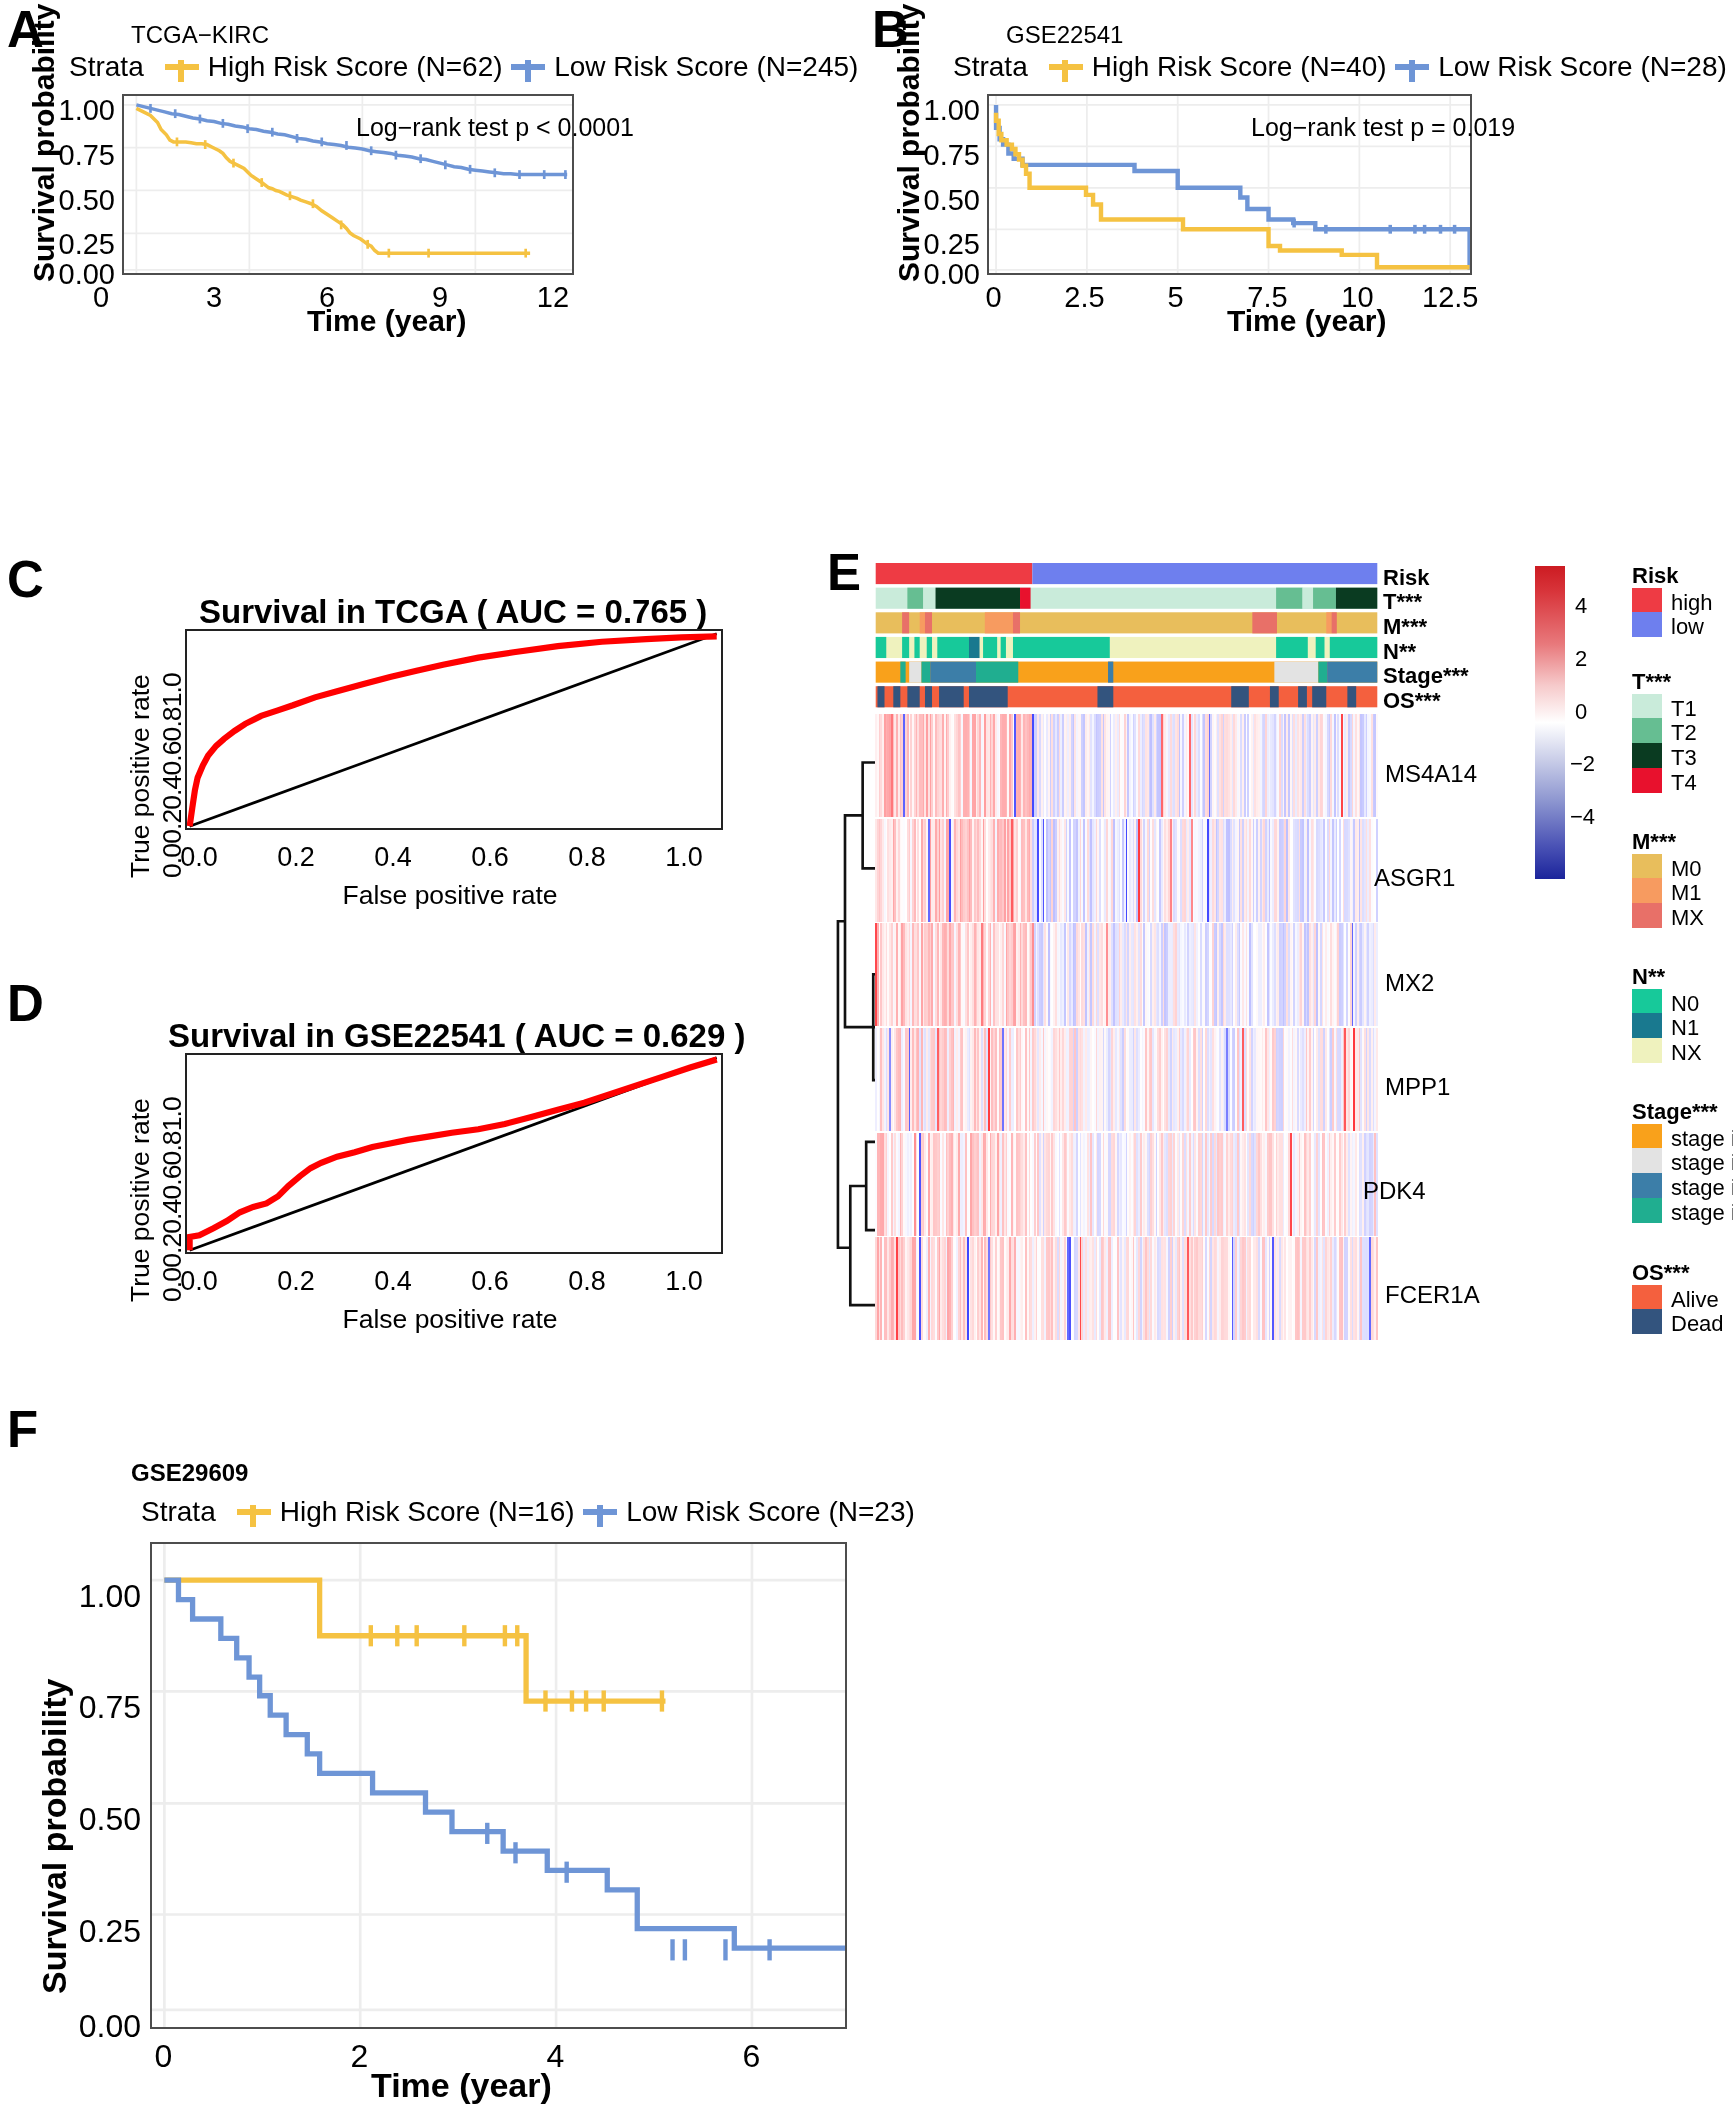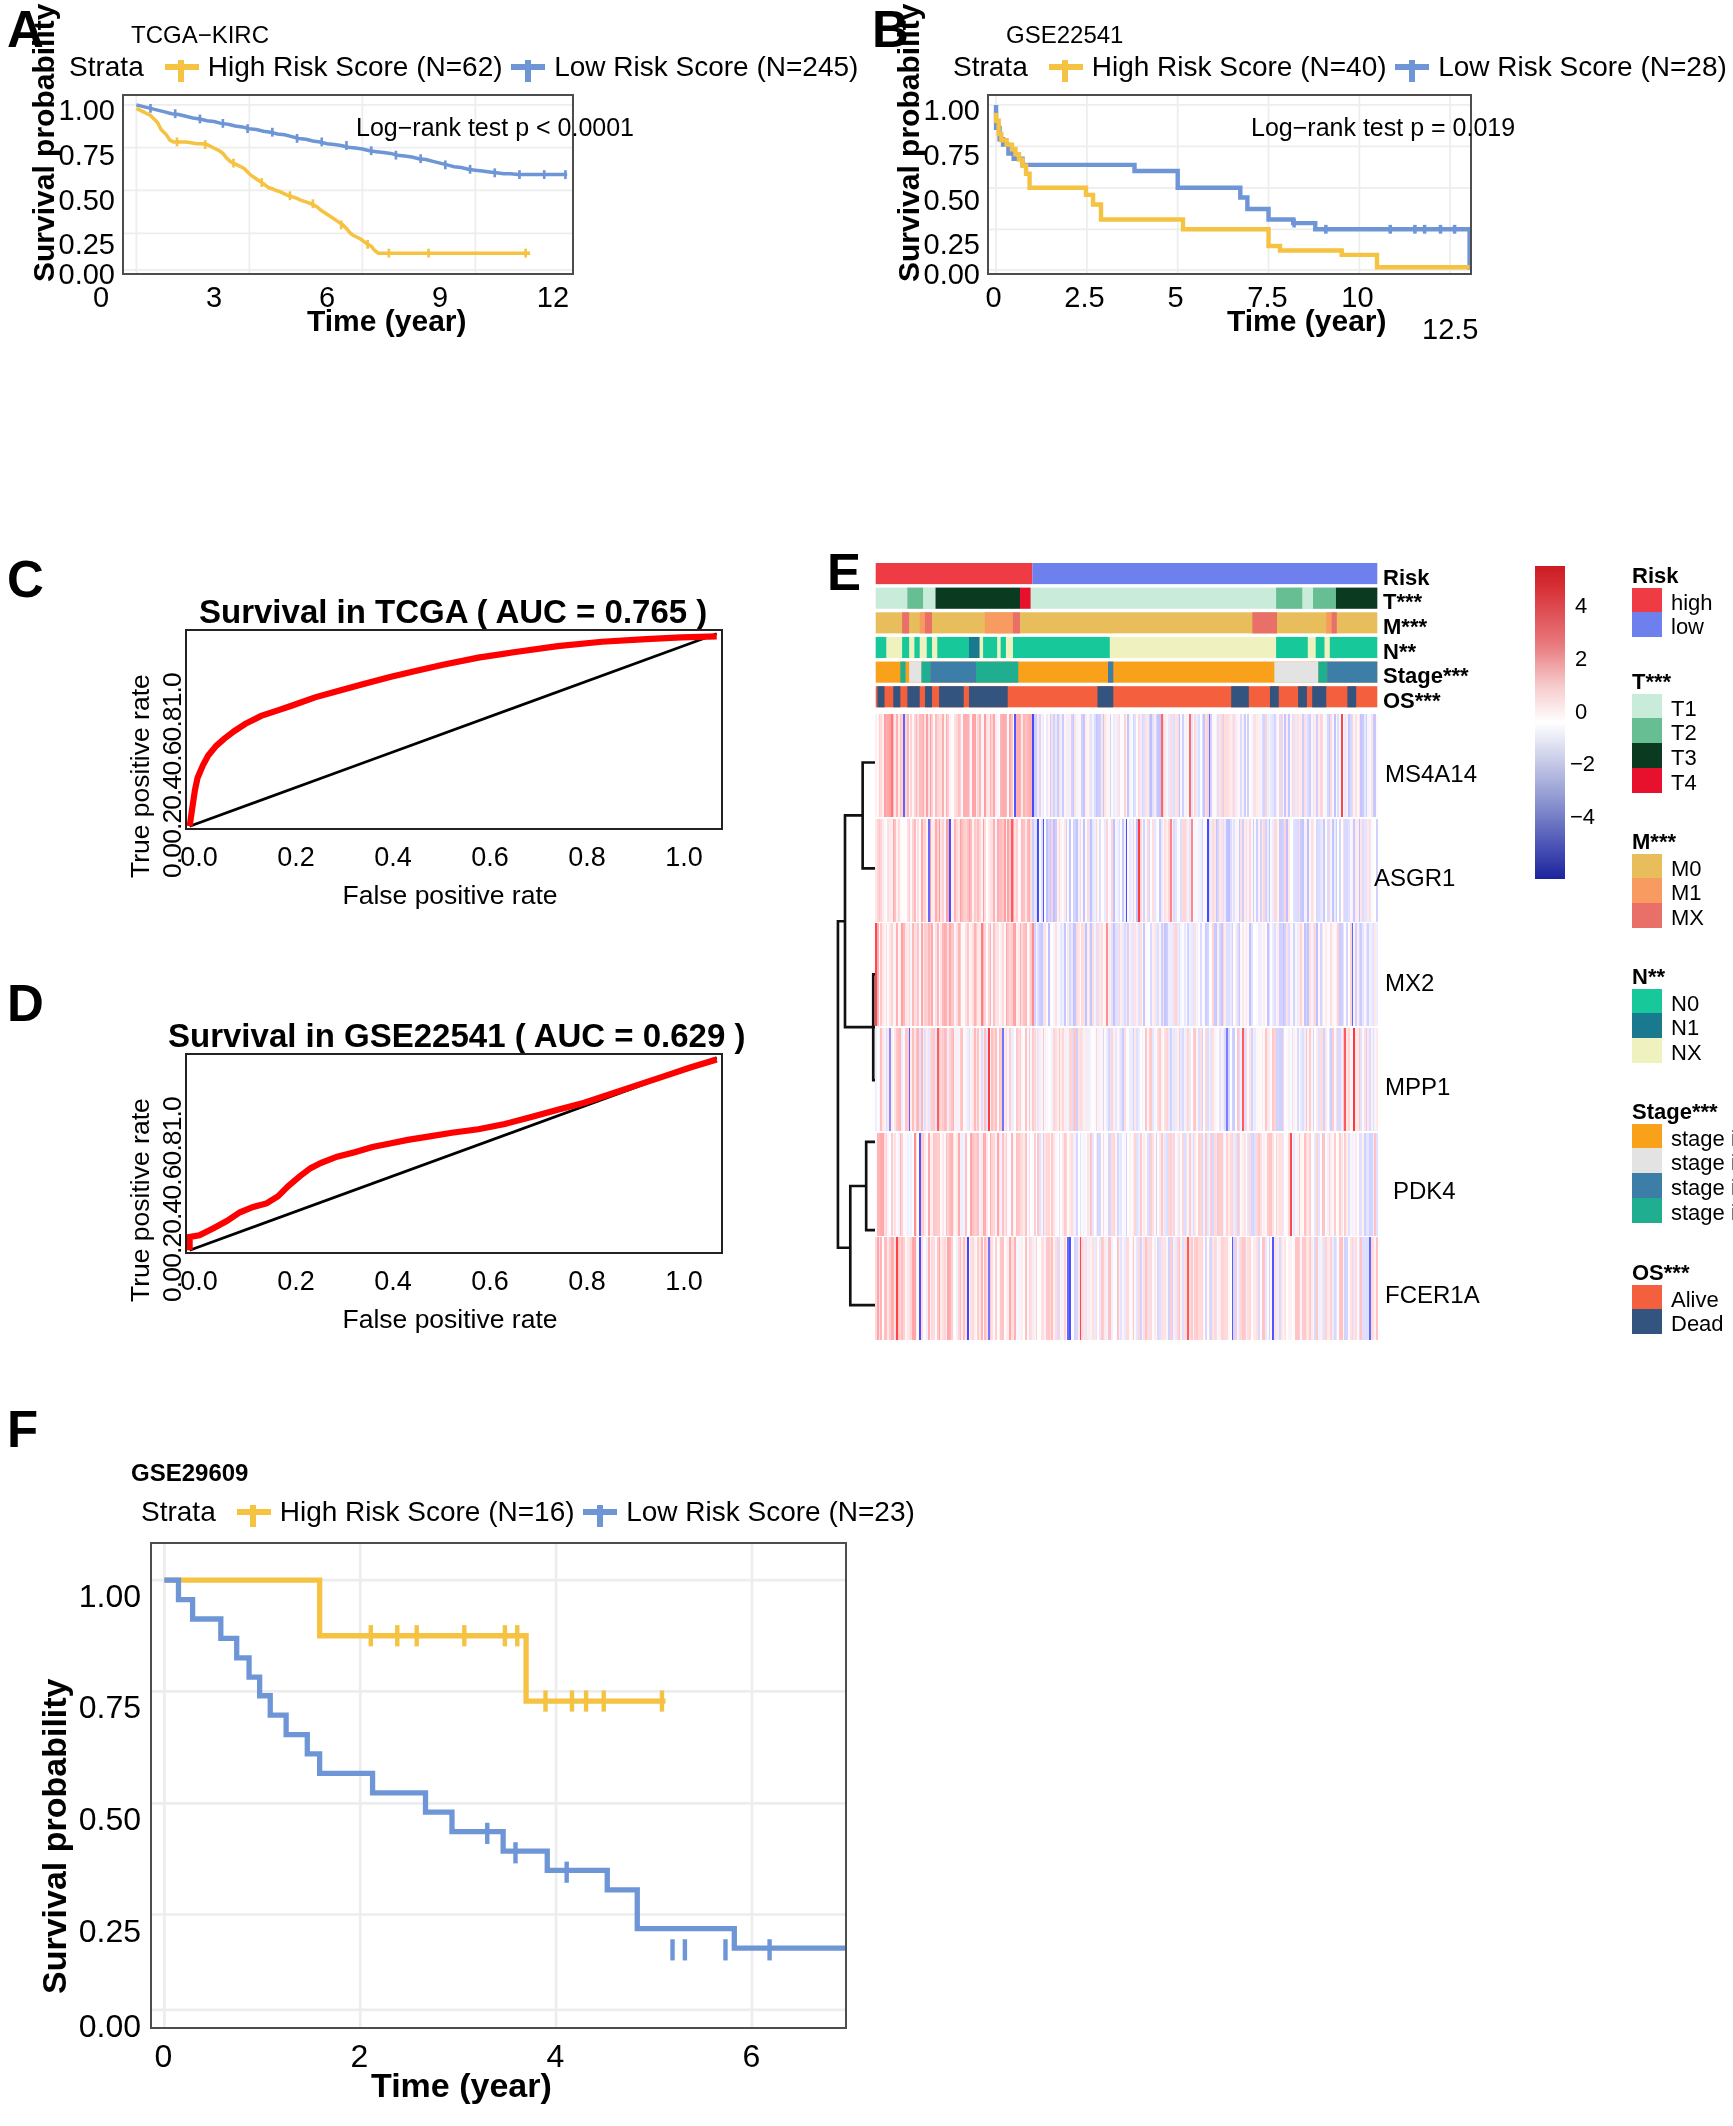--- a/index.html
+++ b/index.html
@@ -146,21 +146,21 @@
   <div class="tick" style="left:31px;top:139px;width:84px;">0.75</div>
   <div class="tick" style="left:31px;top:184px;width:84px;">0.50</div>
   <div class="tick" style="left:31px;top:228px;width:84px;">0.25</div>
   <div class="tick" style="left:31px;top:258px;width:84px;">0.00</div>
 
   <div class="tickx" style="left:102px;top:281px;width:53px;">0</div>
   <div class="tickx" style="left:193px;top:281px;width:53px;">2.5</div>
   <div class="tickx" style="left:284px;top:281px;width:53px;">5</div>
   <div class="tickx" style="left:376px;top:281px;width:53px;">7.5</div>
   <div class="tickx" style="left:466px;top:281px;width:53px;">10</div>
-  <div class="tickx" style="left:557px;top:281px;width:53px;margin-top:32px;">12.5</div>
+  <div class="tickx" style="left:557px;top:281px;width:53px;">12.5</div>
 
   <div class="plotbox" style="left:122px;top:94px;width:485px;height:181px;">
     <svg width="485" height="181" viewBox="0 0 550 205">
       <g>
         <line x1="0" y1="10" x2="550" y2="10" stroke="#EDEDED" stroke-width="2"></line>
         <line x1="0" y1="57" x2="550" y2="57" stroke="#EDEDED" stroke-width="2"></line>
         <line x1="0" y1="104" x2="550" y2="104" stroke="#EDEDED" stroke-width="2"></line>
         <line x1="0" y1="151" x2="550" y2="151" stroke="#EDEDED" stroke-width="2"></line>
         <line x1="0" y1="197" x2="550" y2="197" stroke="#EDEDED" stroke-width="2"></line>
         <line x1="8" y1="0" x2="8" y2="205" stroke="#EDEDED" stroke-width="2"></line>
@@ -2055,21 +2055,21 @@
           <rect x="566.00" y="593.33" width="2.60" height="116.67" fill="rgb(255,240,241)"></rect>
           <rect x="568.00" y="593.33" width="2.60" height="116.67" fill="rgb(255,195,196)"></rect>
         </g>
     </svg>
   </div>
 
   <div class="hm-rowlabel" style="left:565px;top:222px;">MS4A14</div>
   <div class="hm-rowlabel" style="left:554px;top:326px;">ASGR1</div>
   <div class="hm-rowlabel" style="left:565px;top:431px;">MX2</div>
   <div class="hm-rowlabel" style="left:565px;top:535px;">MPP1</div>
-  <div class="hm-rowlabel" style="left:573px;top:639px;text-align:right;">PDK4</div>
+  <div class="hm-rowlabel" style="left:543px;top:639px;text-align:right;">PDK4</div>
   <div class="hm-rowlabel" style="left:565px;top:743px;">FCER1A</div>
 
   <div style="position:absolute;left:715px;top:28px;width:30px;height:313px;
        background:linear-gradient(to bottom,#CC1B22 0%,#D8343A 8%,#E8797C 25%,#F6C9CA 38%,#FFFFFF 50%,#C9CDE8 62%,#8D96D0 75%,#4850B4 90%,#1B249B 100%);"></div>
   <div class="cb-tick" style="left:755px;top:55px;">4</div>
   <div class="cb-tick" style="left:755px;top:108px;">2</div>
   <div class="cb-tick" style="left:755px;top:161px;">0</div>
   <div class="cb-tick" style="left:750px;top:213px;">−2</div>
   <div class="cb-tick" style="left:750px;top:266px;">−4</div>
 

